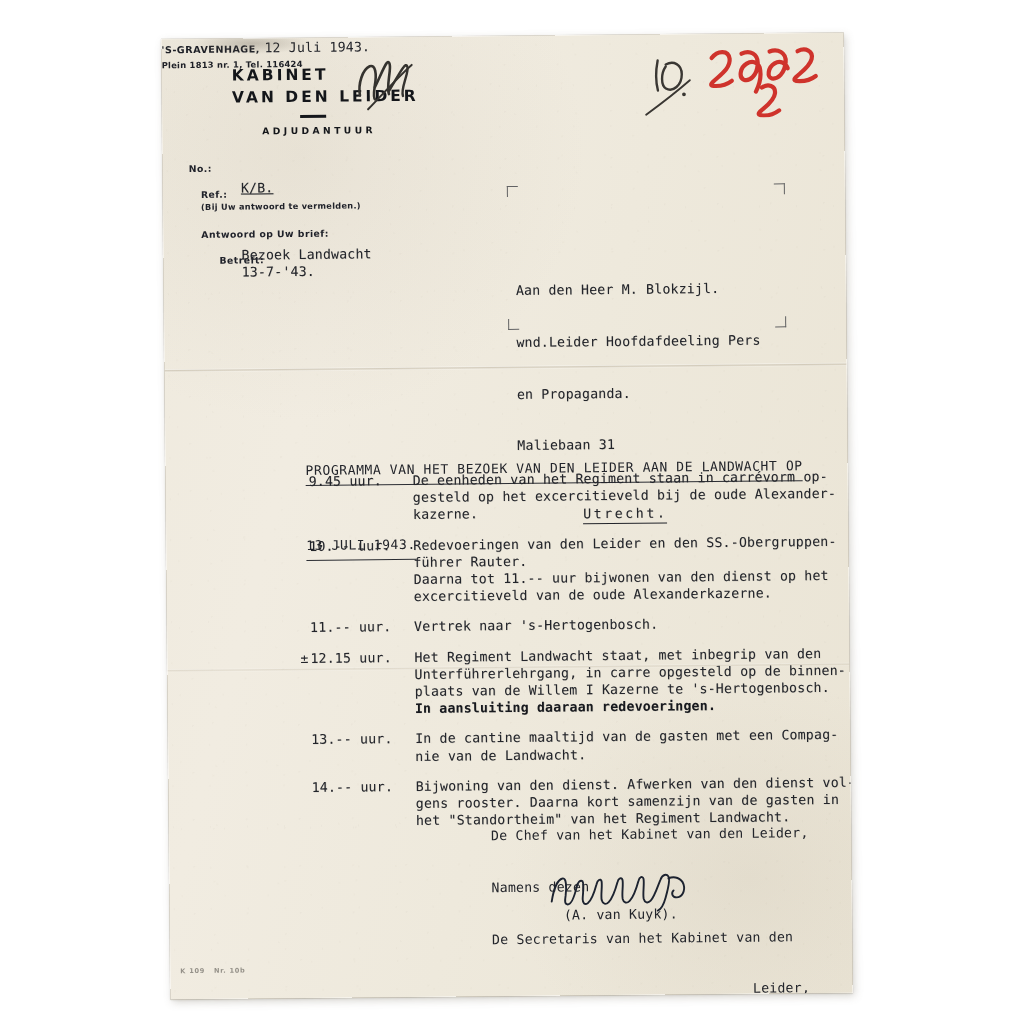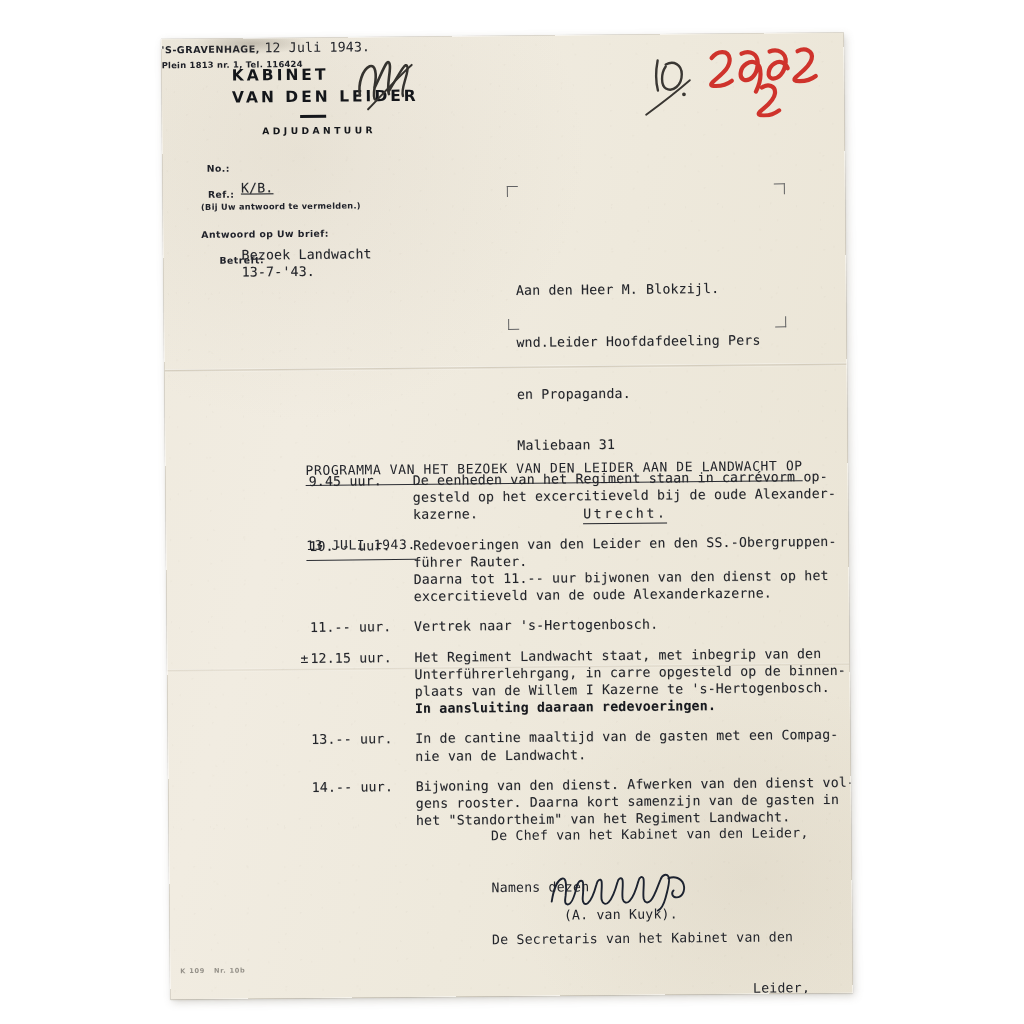--- a/index.html
+++ b/index.html
@@ -113,22 +113,22 @@
   
   .field-label {
     position: absolute;
     font-family: "DejaVu Sans", sans-serif;
     font-weight: 700;
     font-size: 9.3px;
     letter-spacing: 0.45px;
     color: #20222a;
     white-space: nowrap;
   }
-  #label-no      { left: 44px; top: 124px; }
-  #label-ref     { left: 45px; top: 150px; }
+  #label-no      { left: 26px; top: 124px; }
+  #label-ref     { left: 38px; top: 150px; }
   #label-ref-note{ left: 38px; top: 163px; font-size: 8.2px; letter-spacing: 0.3px; }
   #label-antwoord{ left: 38px; top: 190px; }
   #label-betreft { left: 56px; top: 216px; }
 
   
   .tw {
     position: absolute;
     font-family: "DejaVu Sans Mono", "Liberation Mono", monospace;
     font-size: 13.2px;
     line-height: 17.2px;

